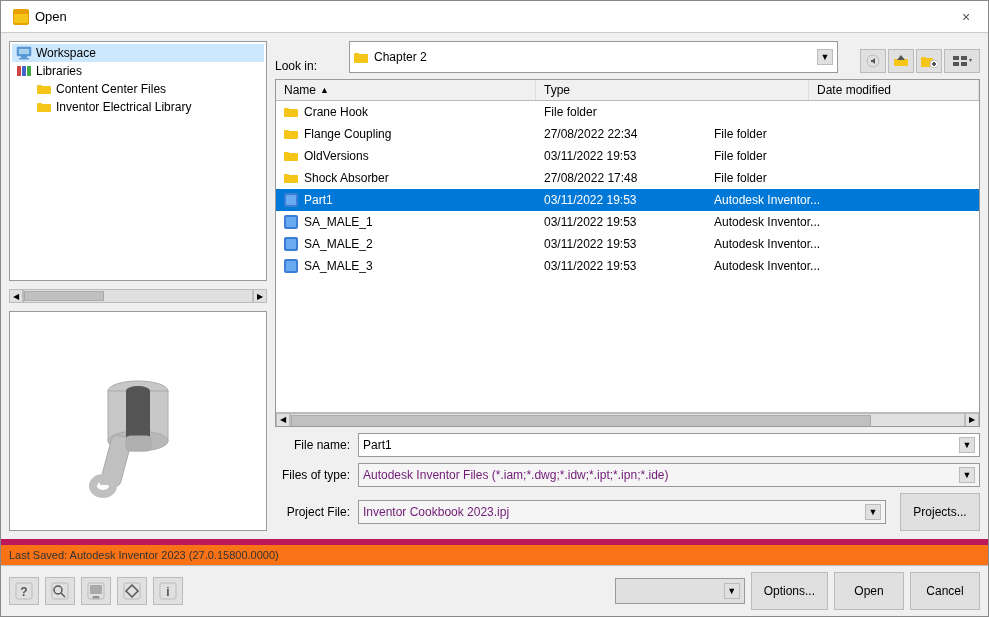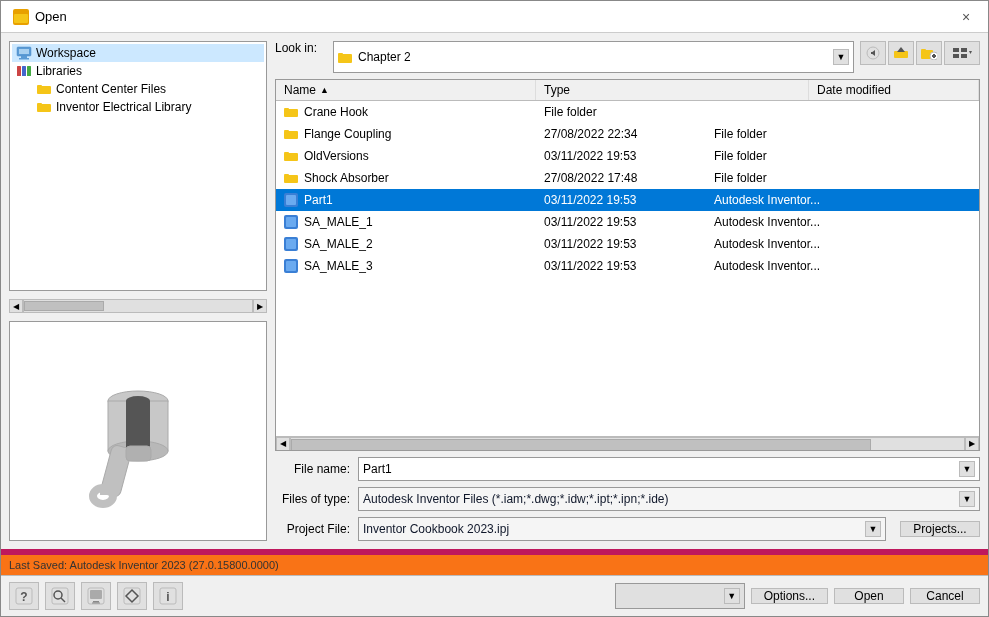--- a/index.html
+++ b/index.html
@@ -116,22 +116,22 @@
     .right-panel {
       flex: 1;
       display: flex;
       flex-direction: column;
       gap: 6px;
     }
 
     
     .toolbar-row {
       display: flex;
-      align-items: flex-start;
-      gap: 6px;
+      align-items: flex-end;
+      gap: 22px;
     }
     .label-lookin {
       font-size: 12px;
       min-width: 52px;
     }
     .lookin-combo {
       flex: 1;
       height: 32px;
       border: 1px solid #999;
       background: white;
@@ -273,21 +273,21 @@
       flex: 1;
       height: 24px;
       border: 1px solid #999;
       background: #f5f5f5;
       display: flex; align-items: center;
       padding: 0 4px;
       gap: 4px;
     }
     .form-select .select-text {
       flex: 1; font-size: 12px;
-      color: #0f172a;
+      color: #701a75;
     }
 
     
     .status-bar {
       background: #f97316;
       border-top: 6px solid #be185d;
       padding: 4px 8px;
       font-size: 11px;
       color: #333;
     }
@@ -312,21 +312,21 @@
     .spacer { flex: 1; }
     .dropdown-combo {
       height: 26px;
       width: 130px;
       border: 1px solid #999;
       background: #e0e0e0;
       display: flex; align-items: center;
       padding: 0 4px;
     }
     .action-btn {
-      height: 16px;
+      height: 38px;
       min-width: 70px;
       padding: 0 12px;
       background: #e0e0e0;
       border: 1px solid #bbb;
       font-size: 12px;
       cursor: pointer;
       display: flex; align-items: center; justify-content: center;
     }
 
     

